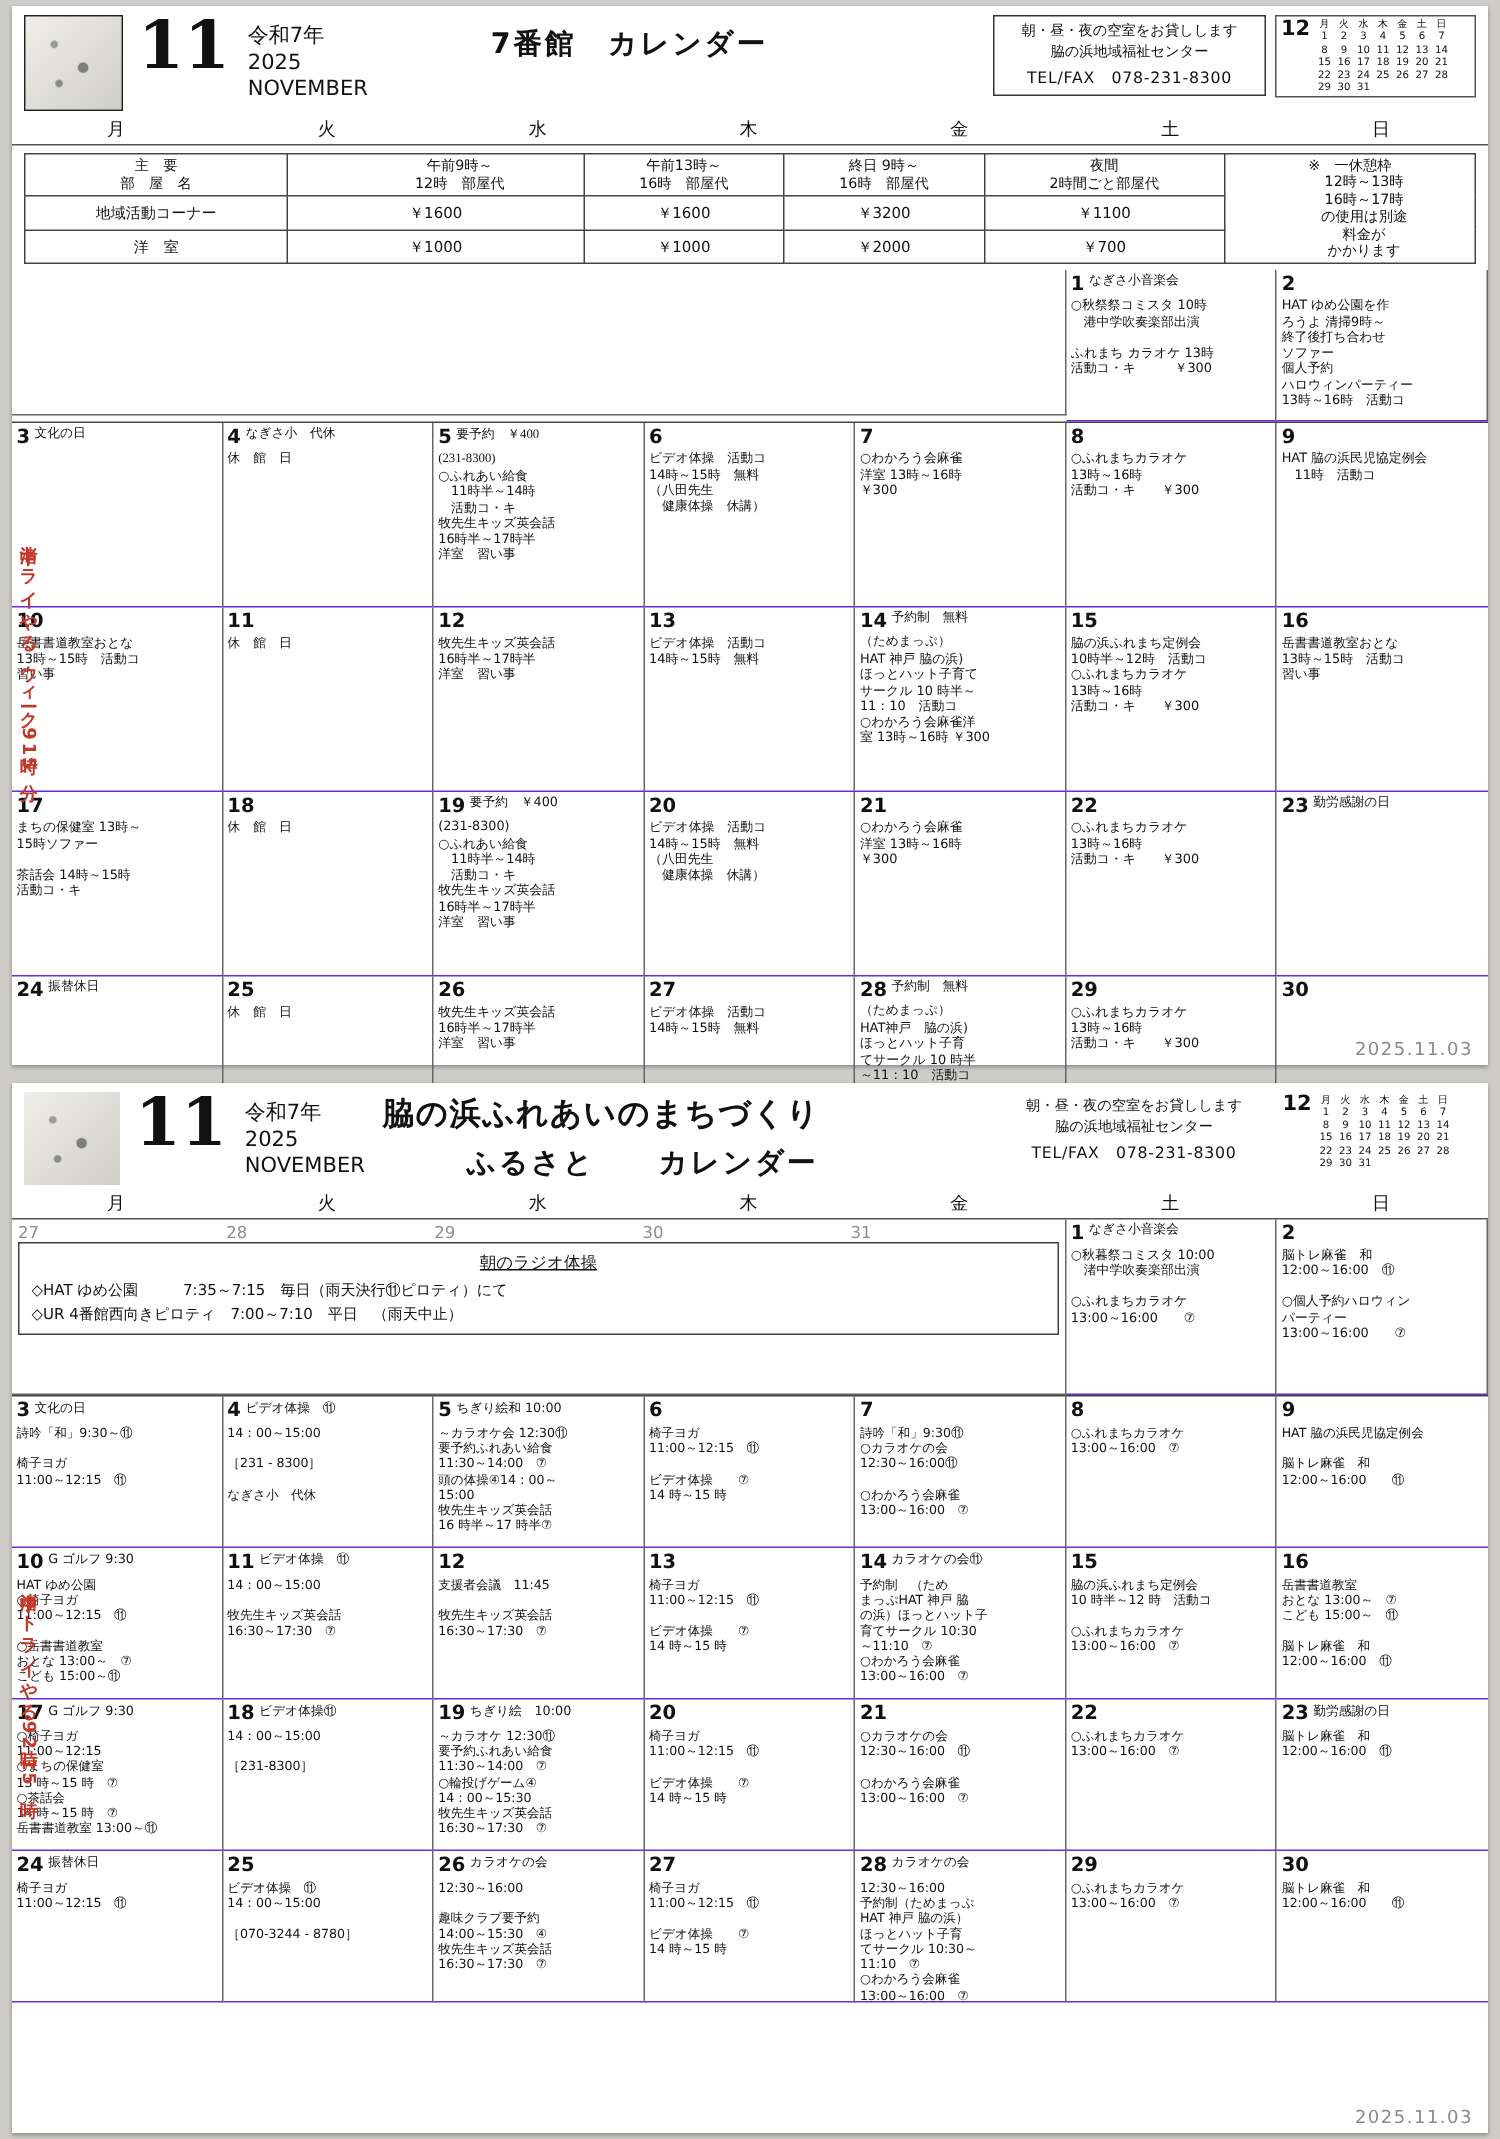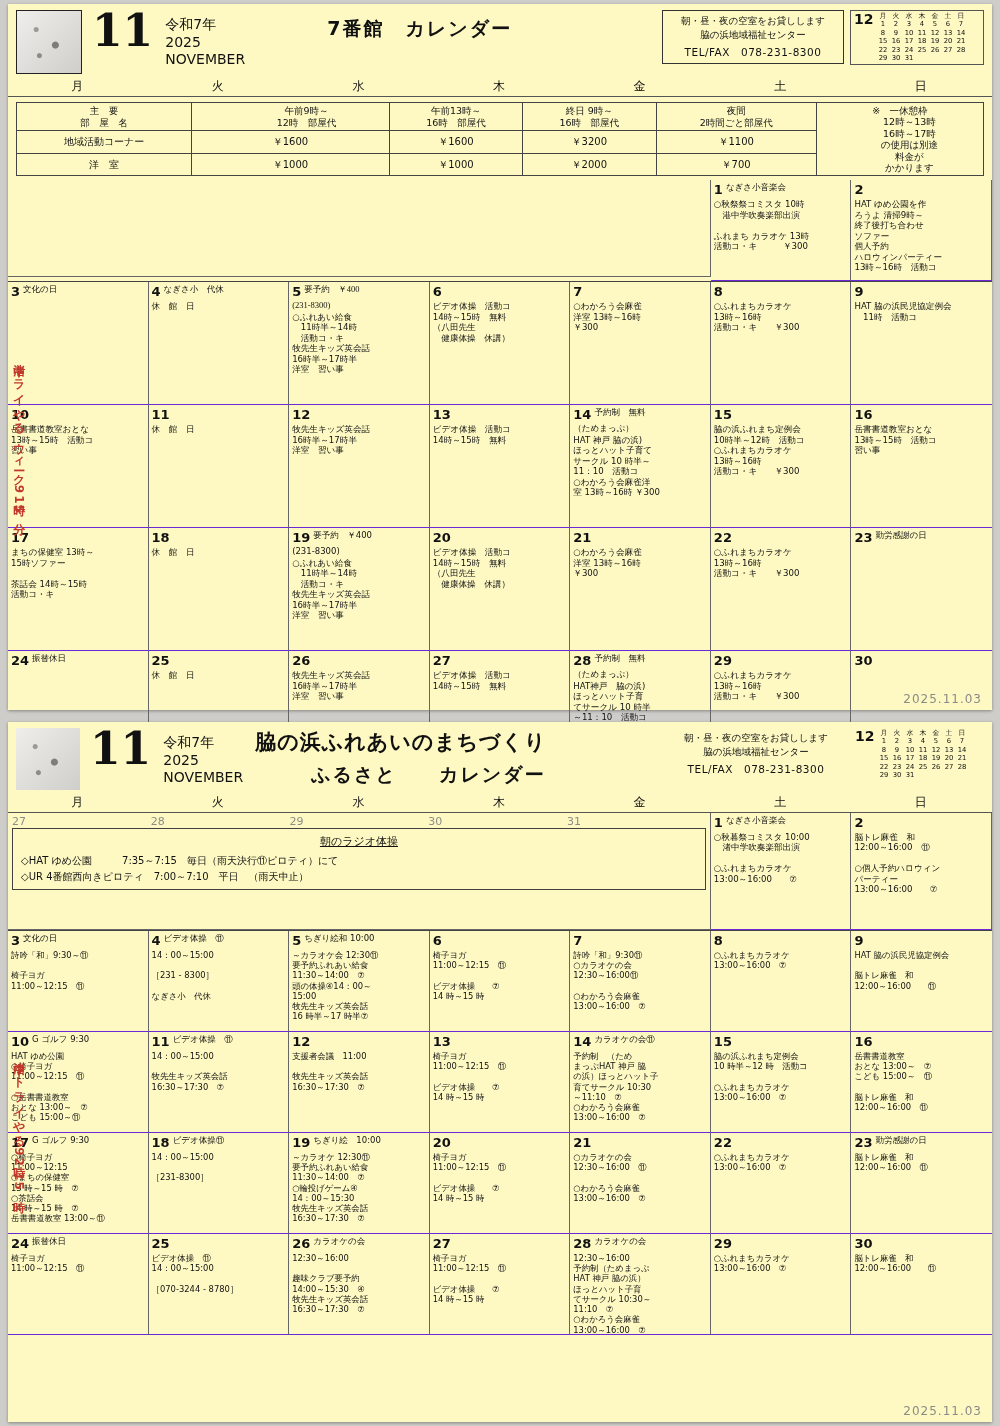--- a/index.html
+++ b/index.html
@@ -1,19 +1,19 @@
 <!DOCTYPE html>
 <html><head>
 <meta charset="utf-8">
 <style>
   html,body{margin:0;padding:0;background:#d8d6d2;}
   body{font-family:"DejaVu Sans","Liberation Sans",sans-serif;color:#111;}
   .page{width:1000px;height:1426px;position:relative;background:#cfcdc9;overflow:hidden;}
 
-  .sheet{position:absolute;left:8px;width:984px;background:#fef9c3;box-shadow:0 1px 3px rgba(0,0,0,.35);}
+  .sheet{position:absolute;left:8px;width:984px;background:#ffffff;box-shadow:0 1px 3px rgba(0,0,0,.35);}
   .sheet1{top:4px;height:706px;}
   .sheet2{top:722px;height:700px;}
 
   
   .hdr{display:flex;align-items:flex-start;padding:6px 8px 2px 8px;gap:6px;}
   .leafbox{width:64px;height:62px;border:1px solid #222;background:
       radial-gradient(circle at 30% 30%, #9a9a96 2px, transparent 3px),
       radial-gradient(circle at 60% 55%, #7d7d79 3px, transparent 4px),
       radial-gradient(circle at 35% 72%, #8b8b87 2px, transparent 3px),
       linear-gradient(135deg,#efeeea,#cfcecb);flex:0 0 auto;}
@@ -600,21 +600,21 @@
         </div>
         <div class="cell">
           <div><span class="dn">11</span><span class="dnote" style="white-space: pre-line;">ビデオ体操　⑪</span></div>
           <div class="body">14：00～15:00
 
 牧先生キッズ英会話
 16:30～17:30　⑦</div>
         </div>
         <div class="cell">
           <div><span class="dn">12</span></div>
-          <div class="body">支援者会議　11:00
+          <div class="body">支援者会議　11:45
 
 牧先生キッズ英会話
 16:30～17:30　⑦</div>
         </div>
         <div class="cell">
           <div><span class="dn">13</span></div>
           <div class="body">椅子ヨガ
 11:00～12:15　⑪
 
 ビデオ体操　　⑦

